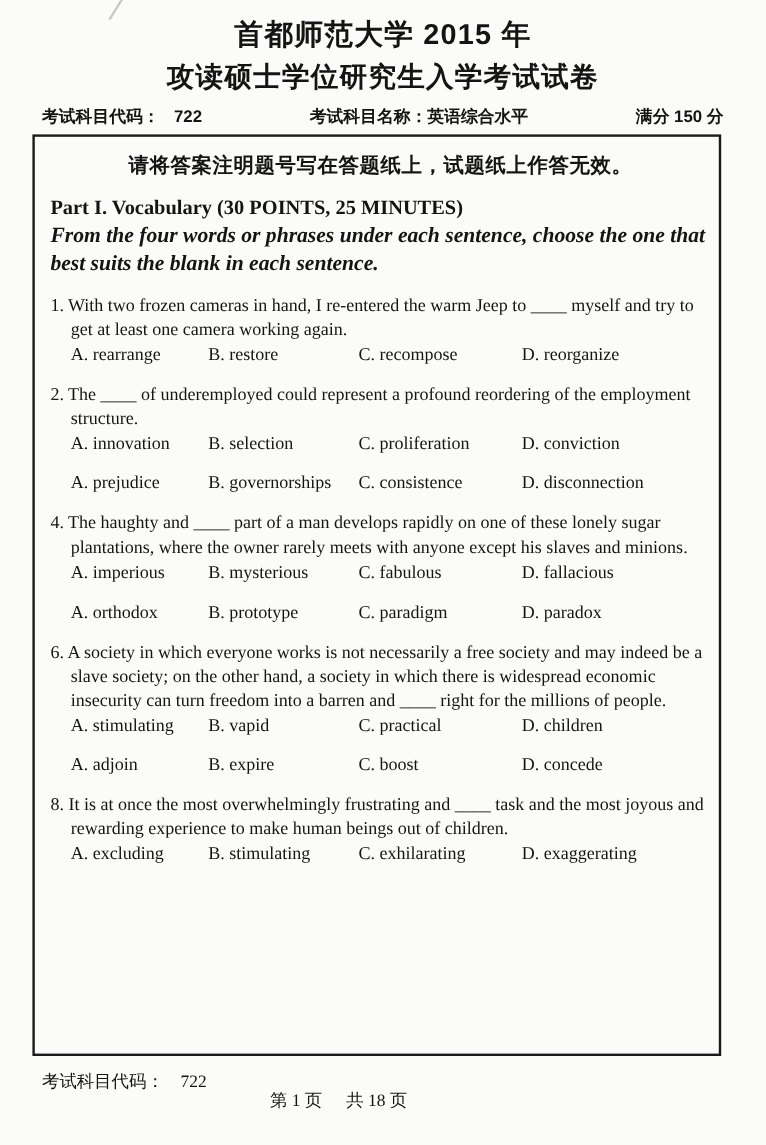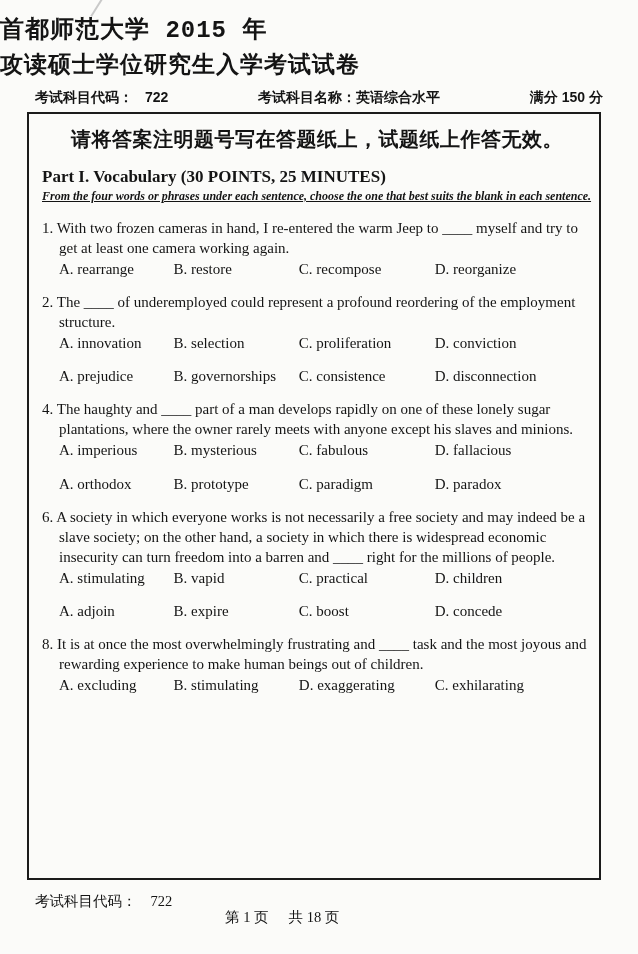--- a/index.html
+++ b/index.html
@@ -15,21 +15,22 @@
   }
   .scan-artifact {
     position: absolute;
     left: 96px; top: -4px;
     width: 2px; height: 22px;
     background: #c9c9c9;
     transform: rotate(32deg);
   }
   
   .title-line1, .title-line2 {
-    font-family: Liberation Mono, monospace;
+    text-align: center;
+    font-family: Liberation Sans, sans-serif;
     font-weight: bold;
     letter-spacing: 1px;
   }
   .title-line1 { padding-top: 13px; font-size: 24px; }
   .title-line2 { margin-top: 4px; font-size: 23px; }
   .subject-row {
     display: flex;
     justify-content: space-between;
     align-items: baseline;
     margin: 9px 35px 0 35px;
@@ -45,35 +46,34 @@
     width: 574px;
     min-height: 768px;
     border: 2px solid #1b1b1b;
     padding: 10px 7px 10px 13px;
     background: transparent;
   }
   .notice {
     text-align: center;
     font-family: "Liberation Sans", sans-serif;
     font-weight: bold;
-    font-size: 20px;
+    font-size: 17px;
     margin: 2px 0 14px 0;
     letter-spacing: 0.5px;
   }
   .part-heading {
     font-weight: bold;
     font-size: 17px;
   }
   .instruction {
     font-weight: bold;
     font-style: italic;
-    font-size: 12px;
+    font-size: 18px;
     line-height: 1.3;
     margin-top: 2px;
-    text-decoration: underline;
   }
   .questions { margin-top: 13px; }
   .question {
     margin-bottom: 13px;
     font-size: 15px;
     line-height: 1.34;
   }
   .q-text {
     padding-left: 17px;
     text-indent: -17px;
@@ -192,22 +192,22 @@
         <span class="opt">C. boost</span>
         <span class="opt">D. concede</span>
       </div>
     </div>
 
     <div class="question">
       <div class="q-text"><span class="q-num">8.</span> <span>It is at once the most overwhelmingly frustrating and ____ task and the most joyous and rewarding experience to make human beings out of children.</span></div>
       <div class="q-options">
         <span class="opt">A. excluding</span>
         <span class="opt">B. stimulating</span>
+        <span class="opt">C. exhilarating</span>
         <span class="opt">D. exaggerating</span>
-        <span class="opt">C. exhilarating</span>
       </div>
     </div>
 
   </div>
 </main>
 
 <footer class="page-footer">
   <div>
     <span>考试科目代码：</span><span class="code-val">722</span>
   </div>

